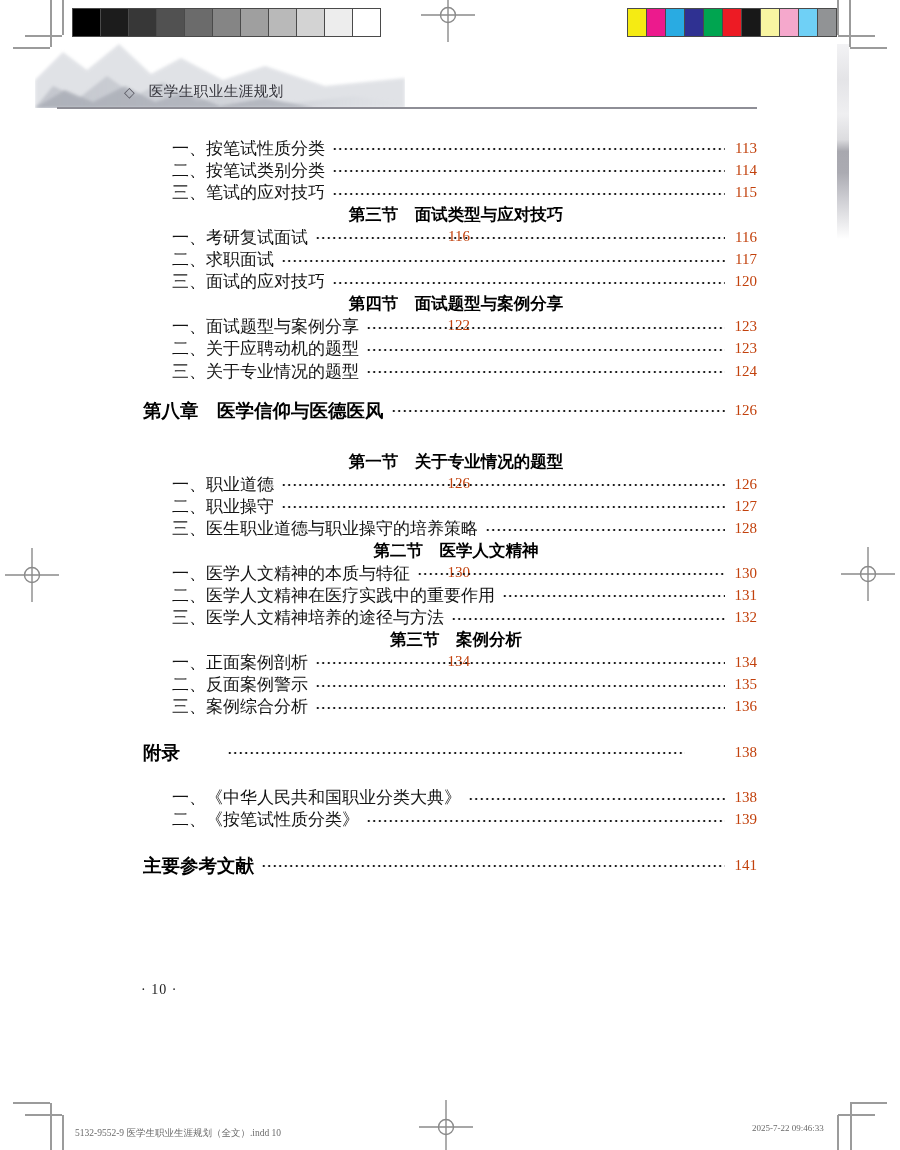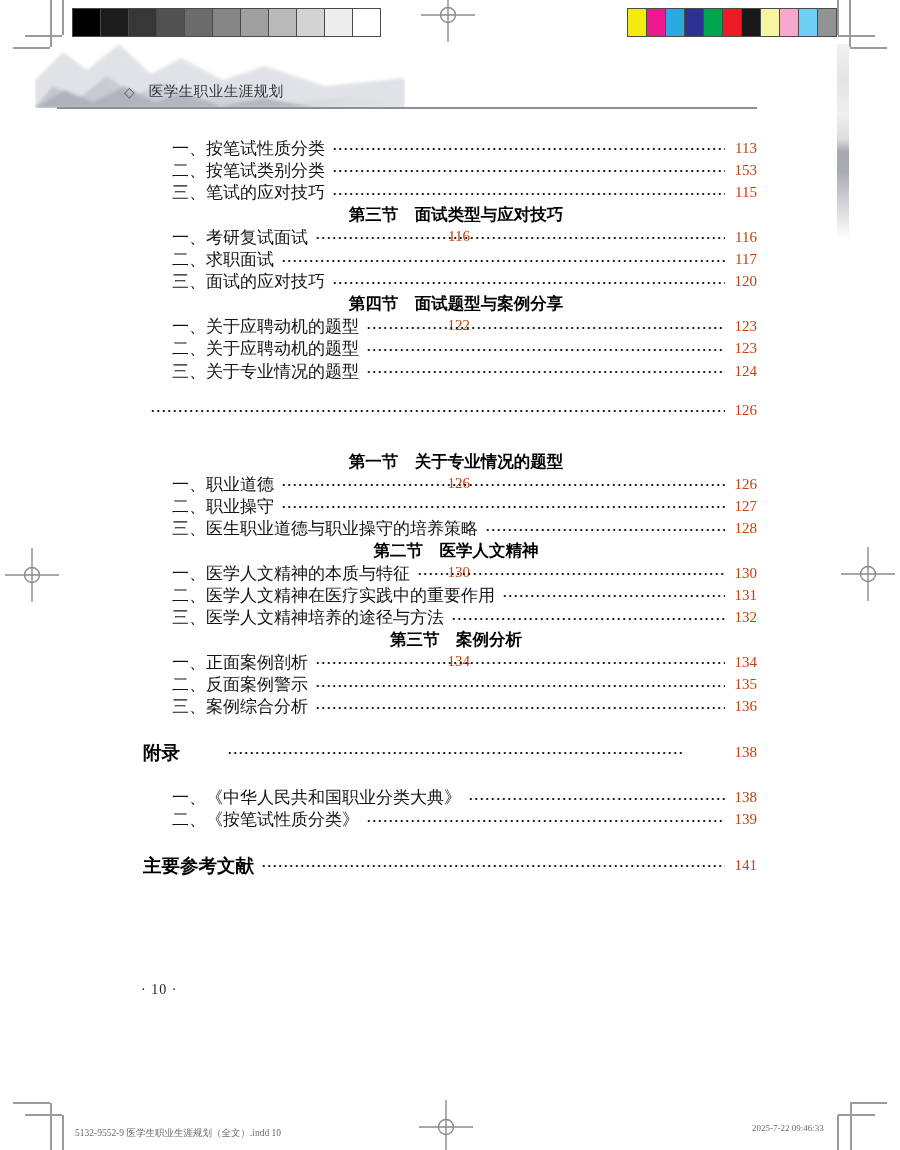--- a/index.html
+++ b/index.html
@@ -161,21 +161,21 @@
 
   <div class="toc" id="toc">
       <div class="toc-row item">
         <span class="toc-label">一、按笔试性质分类</span>
         <span class="leader"></span>
         <span class="toc-page">113</span>
       </div>
       <div class="toc-row item">
         <span class="toc-label">二、按笔试类别分类</span>
         <span class="leader"></span>
-        <span class="toc-page">153</span>
+        <span class="toc-page">114</span>
       </div>
       <div class="toc-row item">
         <span class="toc-label">三、笔试的应对技巧</span>
         <span class="leader"></span>
         <span class="toc-page">115</span>
       </div>
       <div class="toc-row section">
         <span class="toc-label">第三节　面试类型与应对技巧</span>
         <span class="leader"></span>
         <span class="toc-page">116</span>
@@ -194,35 +194,36 @@
         <span class="toc-label">三、面试的应对技巧</span>
         <span class="leader"></span>
         <span class="toc-page">120</span>
       </div>
       <div class="toc-row section">
         <span class="toc-label">第四节　面试题型与案例分享</span>
         <span class="leader"></span>
         <span class="toc-page">122</span>
       </div>
       <div class="toc-row item">
-        <span class="toc-label">一、关于应聘动机的题型</span>
+        <span class="toc-label">一、面试题型与案例分享</span>
         <span class="leader"></span>
         <span class="toc-page">123</span>
       </div>
       <div class="toc-row item">
         <span class="toc-label">二、关于应聘动机的题型</span>
         <span class="leader"></span>
         <span class="toc-page">123</span>
       </div>
       <div class="toc-row item">
         <span class="toc-label">三、关于专业情况的题型</span>
         <span class="leader"></span>
         <span class="toc-page">124</span>
       </div>
       <div class="toc-row chapter" style="margin-top: 17px;">
+        <span class="toc-label">第八章　医学信仰与医德医风</span>
         <span class="leader"></span>
         <span class="toc-page">126</span>
       </div>
       <div class="toc-row section" style="margin-top: 29px;">
         <span class="toc-label">第一节　关于专业情况的题型</span>
         <span class="leader"></span>
         <span class="toc-page">126</span>
       </div>
       <div class="toc-row item">
         <span class="toc-label">一、职业道德</span>

